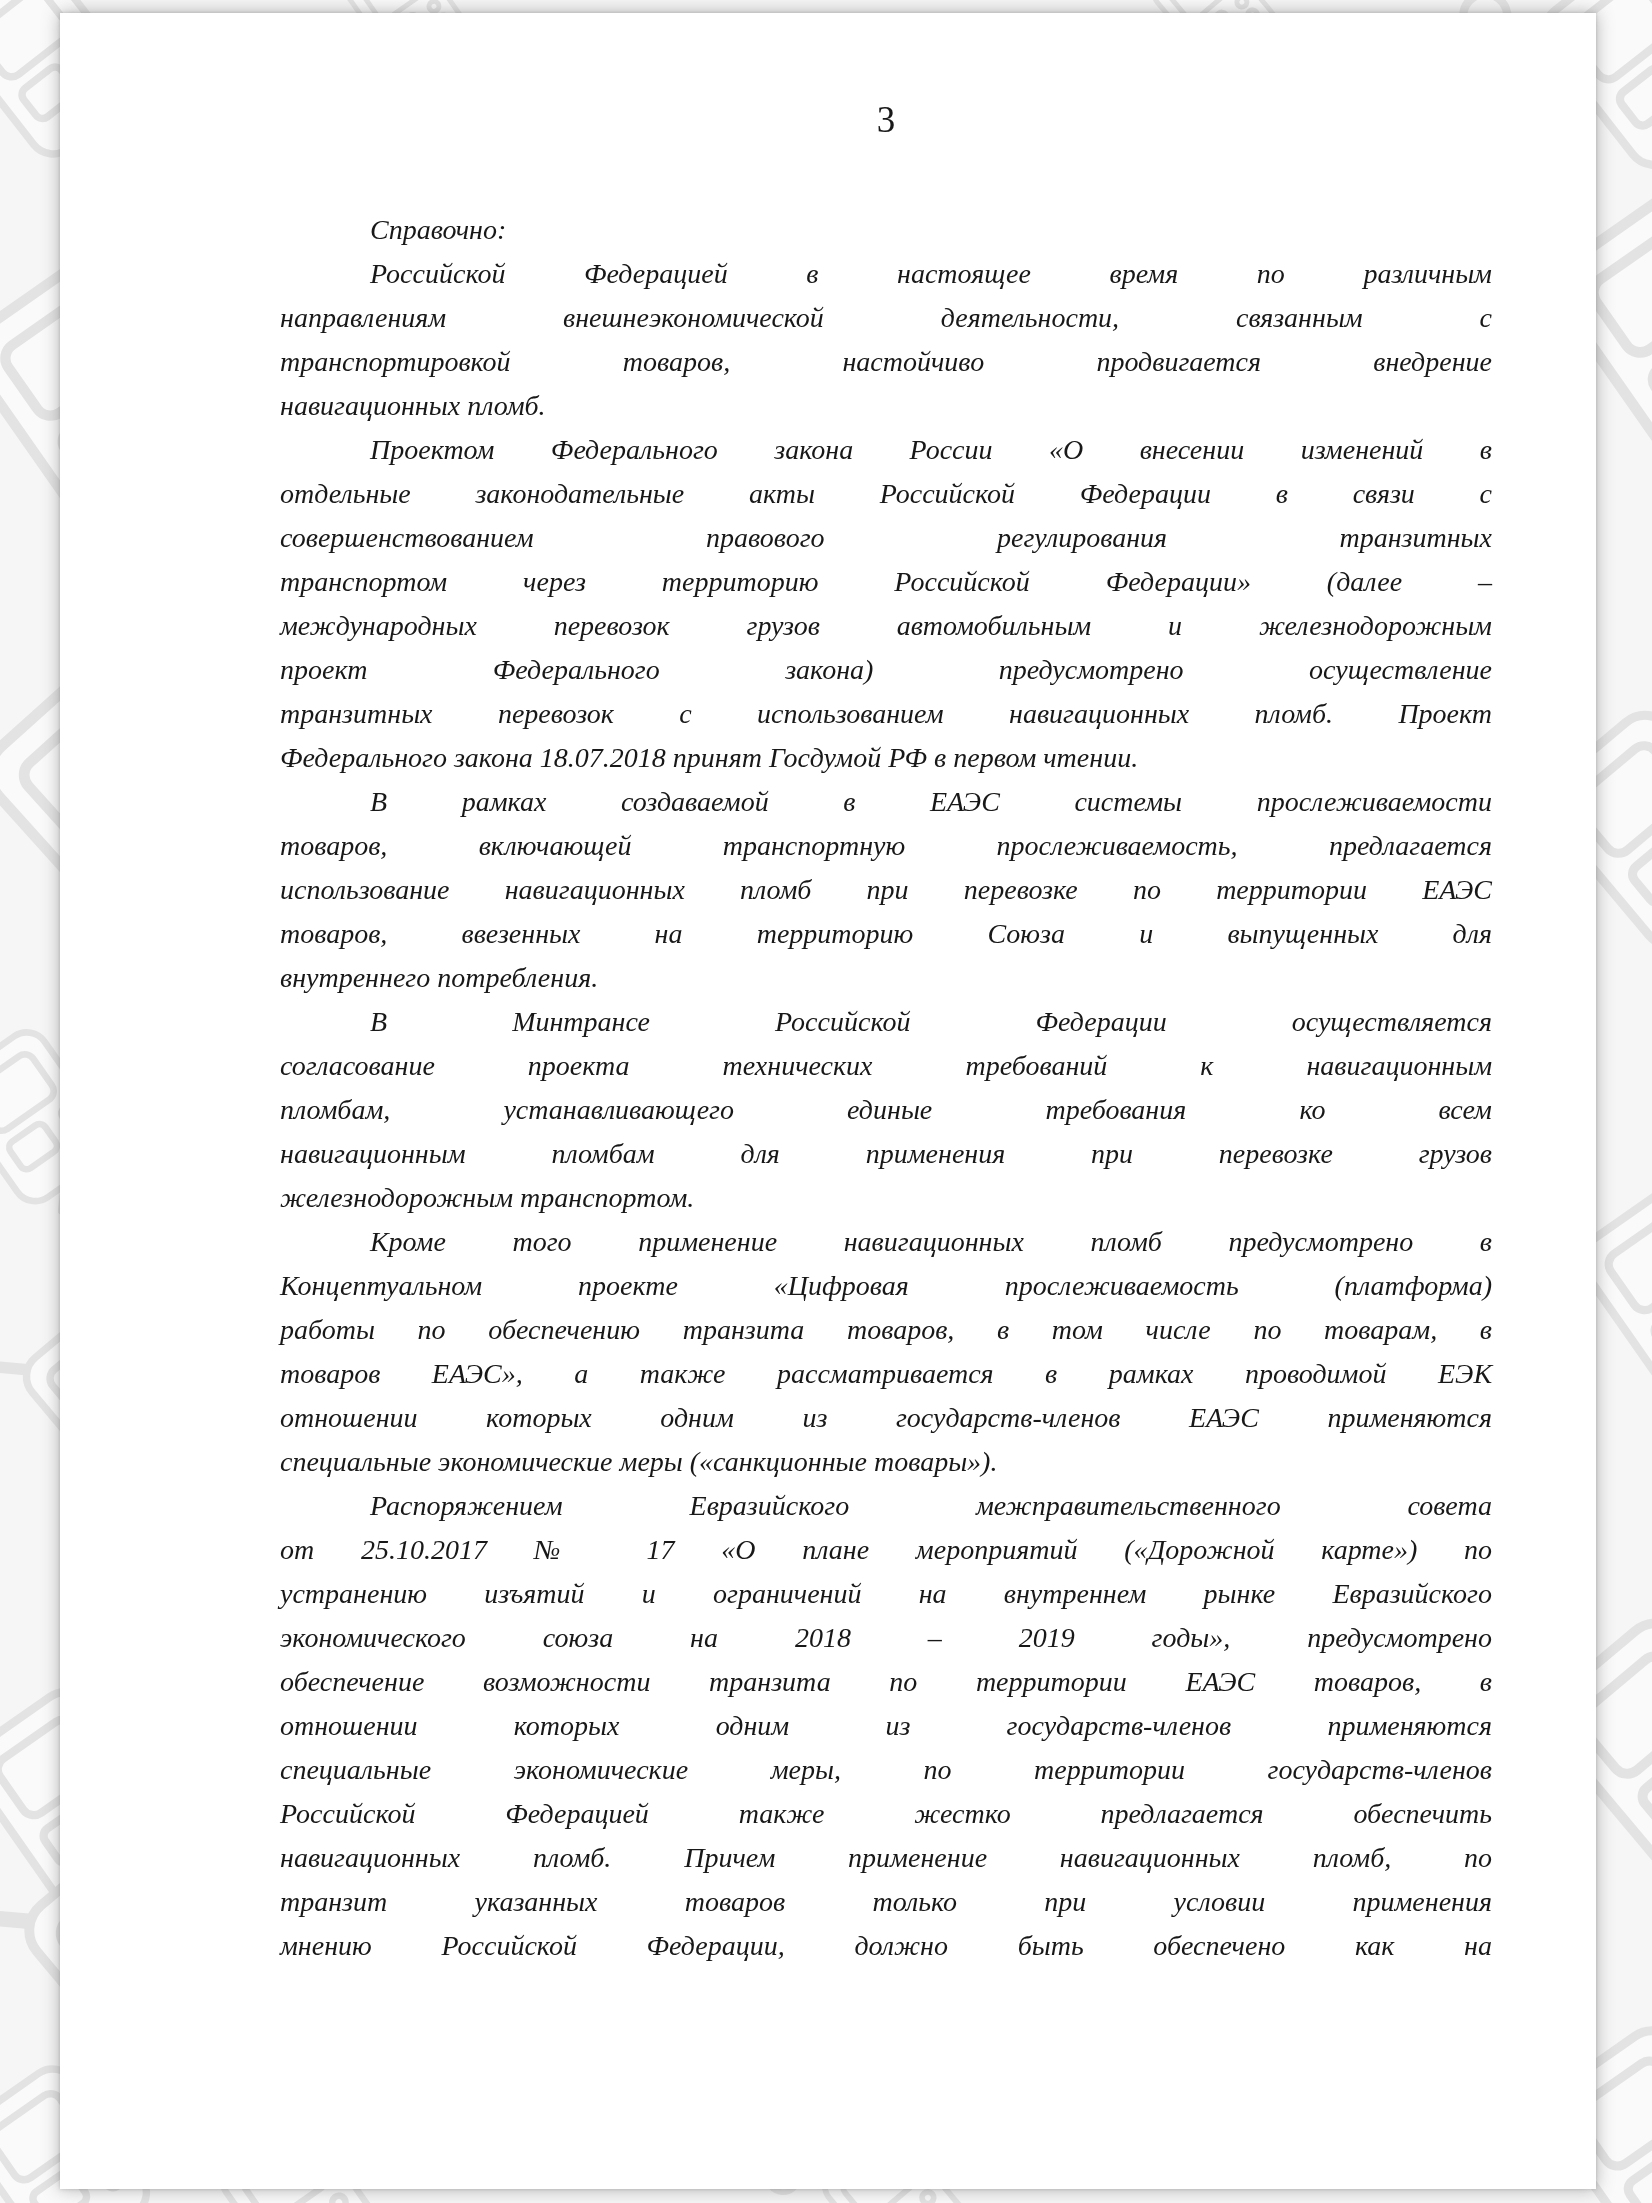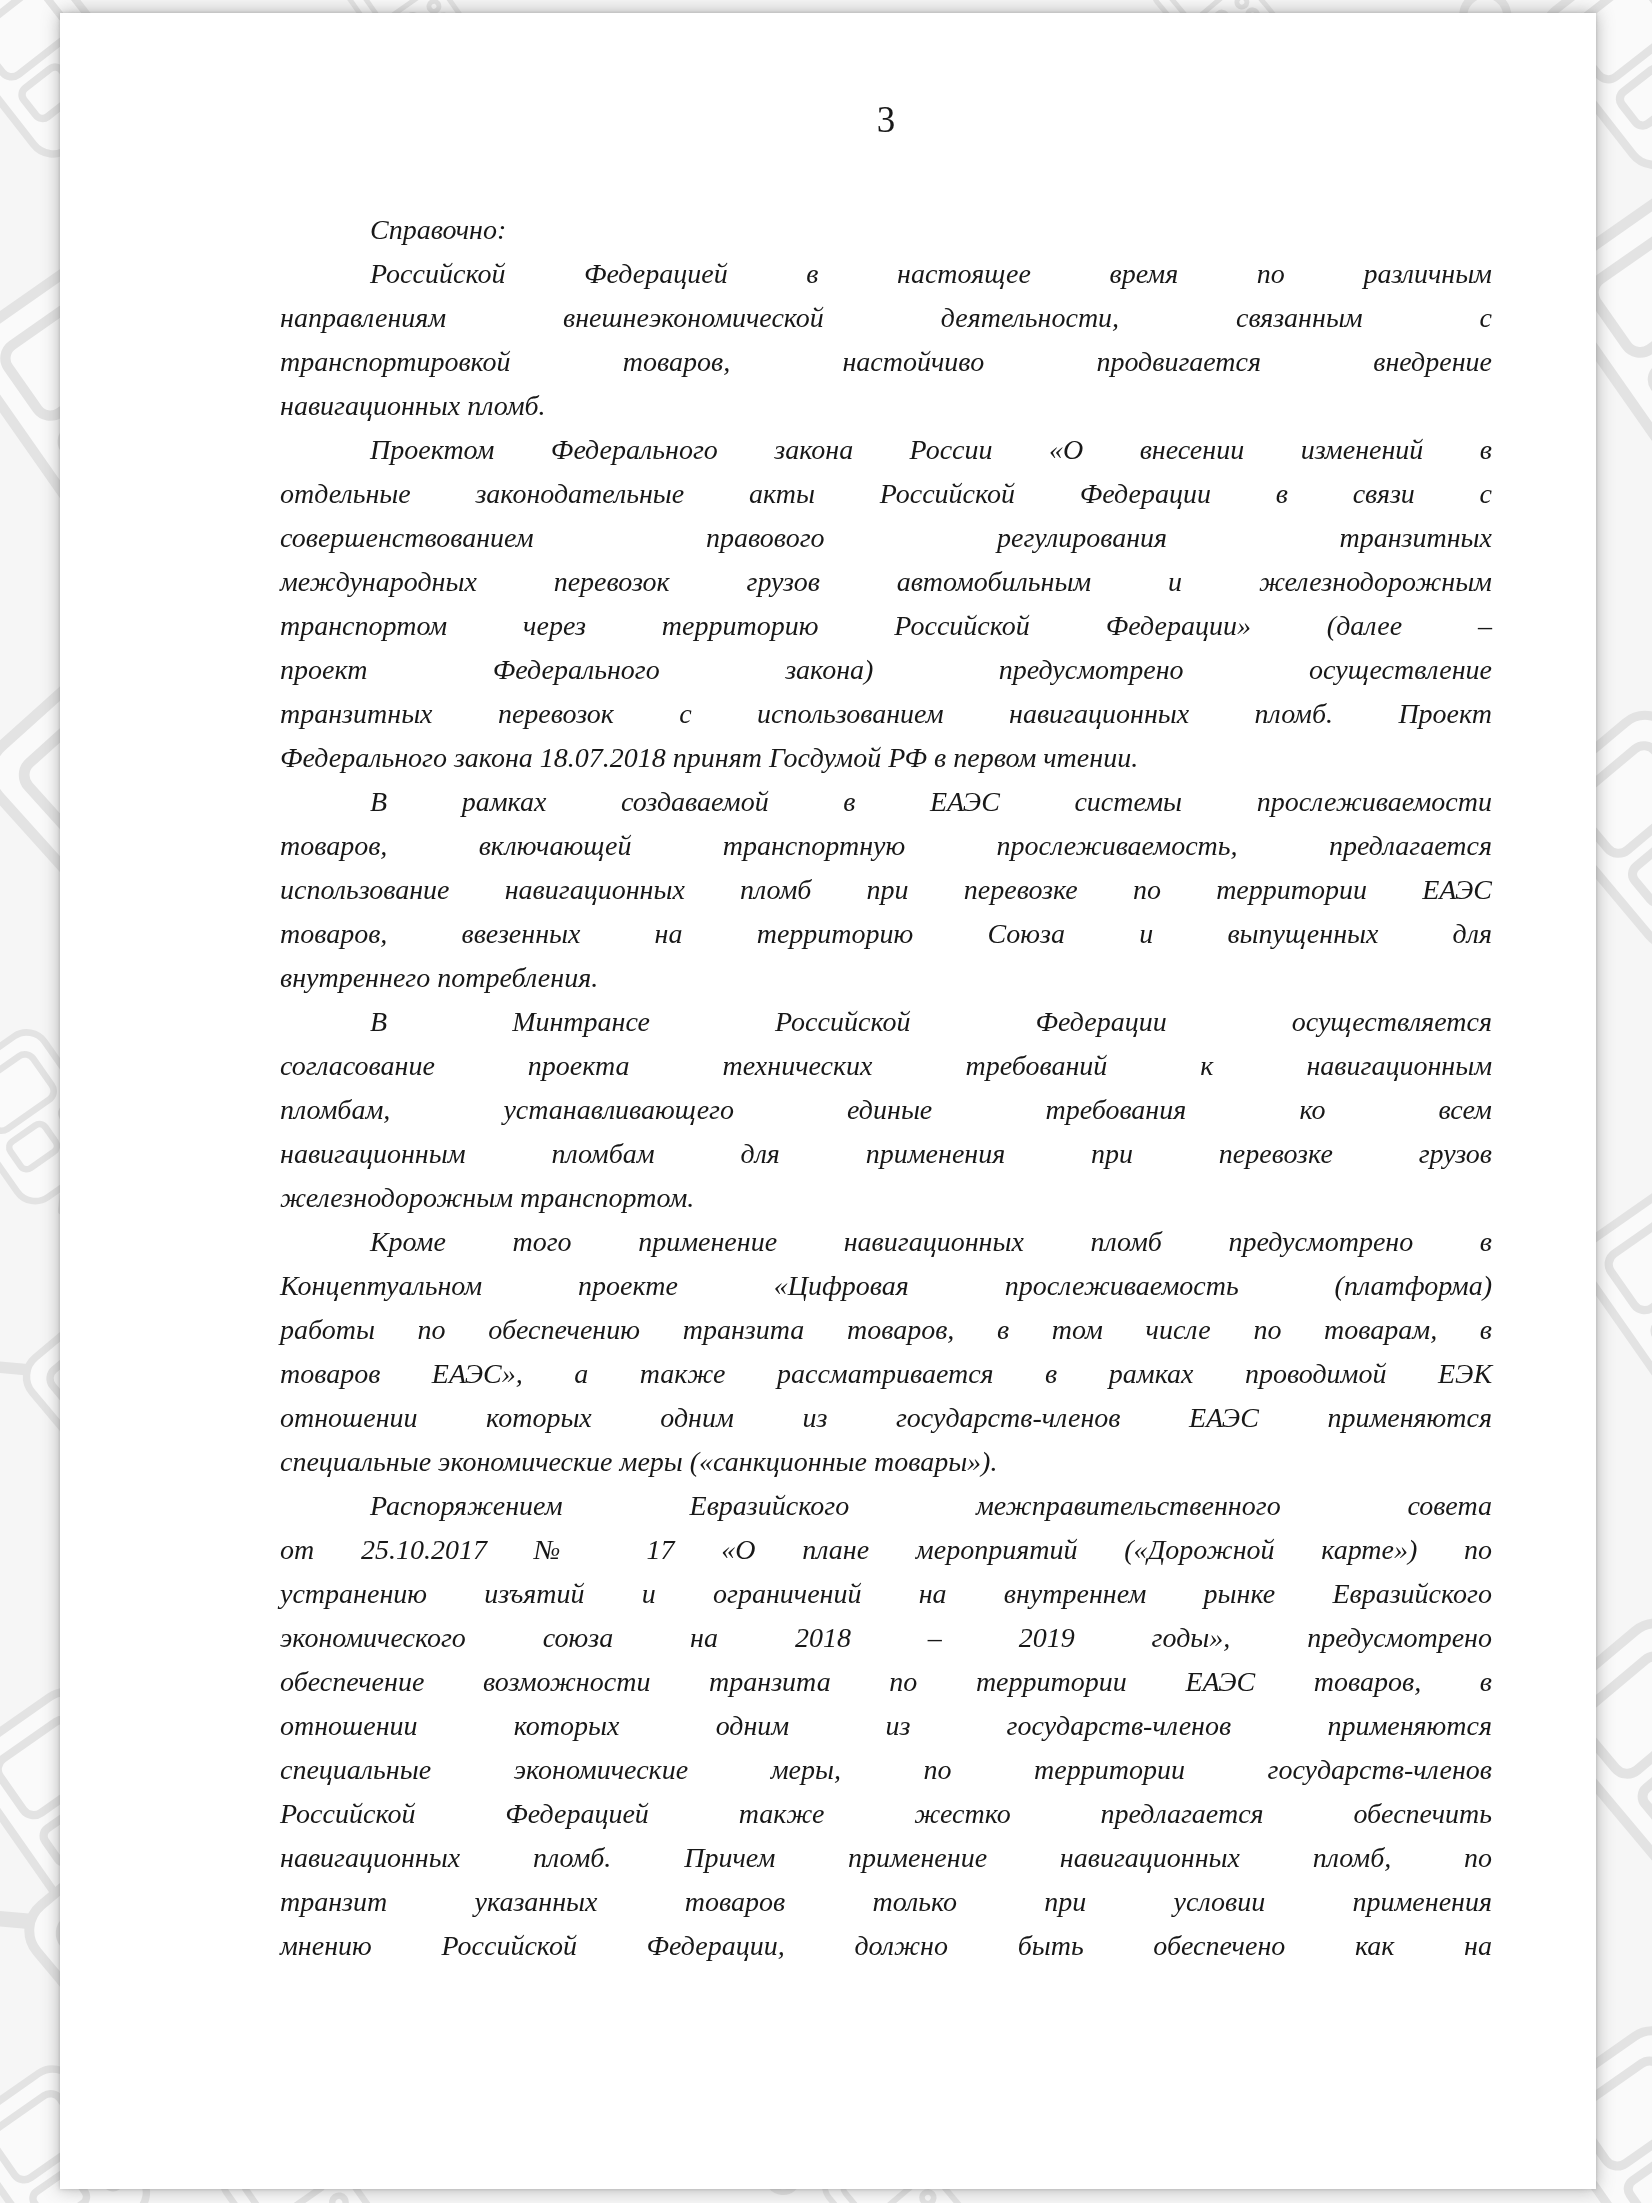--- a/index.html
+++ b/index.html
@@ -119,22 +119,22 @@
         <div>
           <div class="line first just">Российской Федерацией в настоящее время по различным</div>
           <div class="line just">направлениям внешнеэкономической деятельности, связанным с</div>
           <div class="line just">транспортировкой товаров, настойчиво продвигается внедрение</div>
           <div class="line endline">навигационных пломб.</div>
         </div>
         <div>
           <div class="line first just">Проектом Федерального закона России «О внесении изменений в</div>
           <div class="line just">отдельные законодательные акты Российской Федерации в связи с</div>
           <div class="line just">совершенствованием правового регулирования транзитных</div>
+          <div class="line just">транспортом через территорию Российской Федерации» (далее –</div>
           <div class="line just">международных перевозок грузов автомобильным и железнодорожным</div>
-          <div class="line just">транспортом через территорию Российской Федерации» (далее –</div>
           <div class="line just">проект Федерального закона) предусмотрено осуществление</div>
           <div class="line just">транзитных перевозок с использованием навигационных пломб. Проект</div>
           <div class="line endline">Федерального закона 18.07.2018 принят Госдумой РФ в первом чтении.</div>
         </div>
         <div>
           <div class="line first just">В рамках создаваемой в ЕАЭС системы прослеживаемости</div>
           <div class="line just">товаров, включающей транспортную прослеживаемость, предлагается</div>
           <div class="line just">использование навигационных пломб при перевозке по территории ЕАЭС</div>
           <div class="line just">товаров, ввезенных на территорию Союза и выпущенных для</div>
           <div class="line endline">внутреннего потребления.</div>

